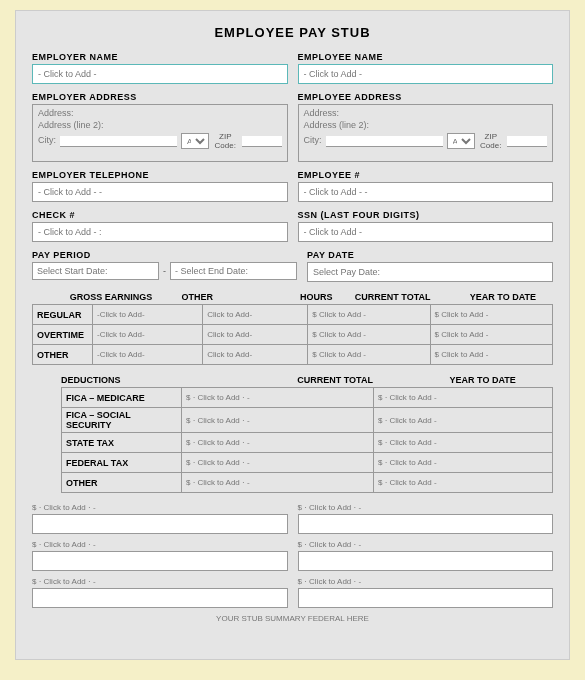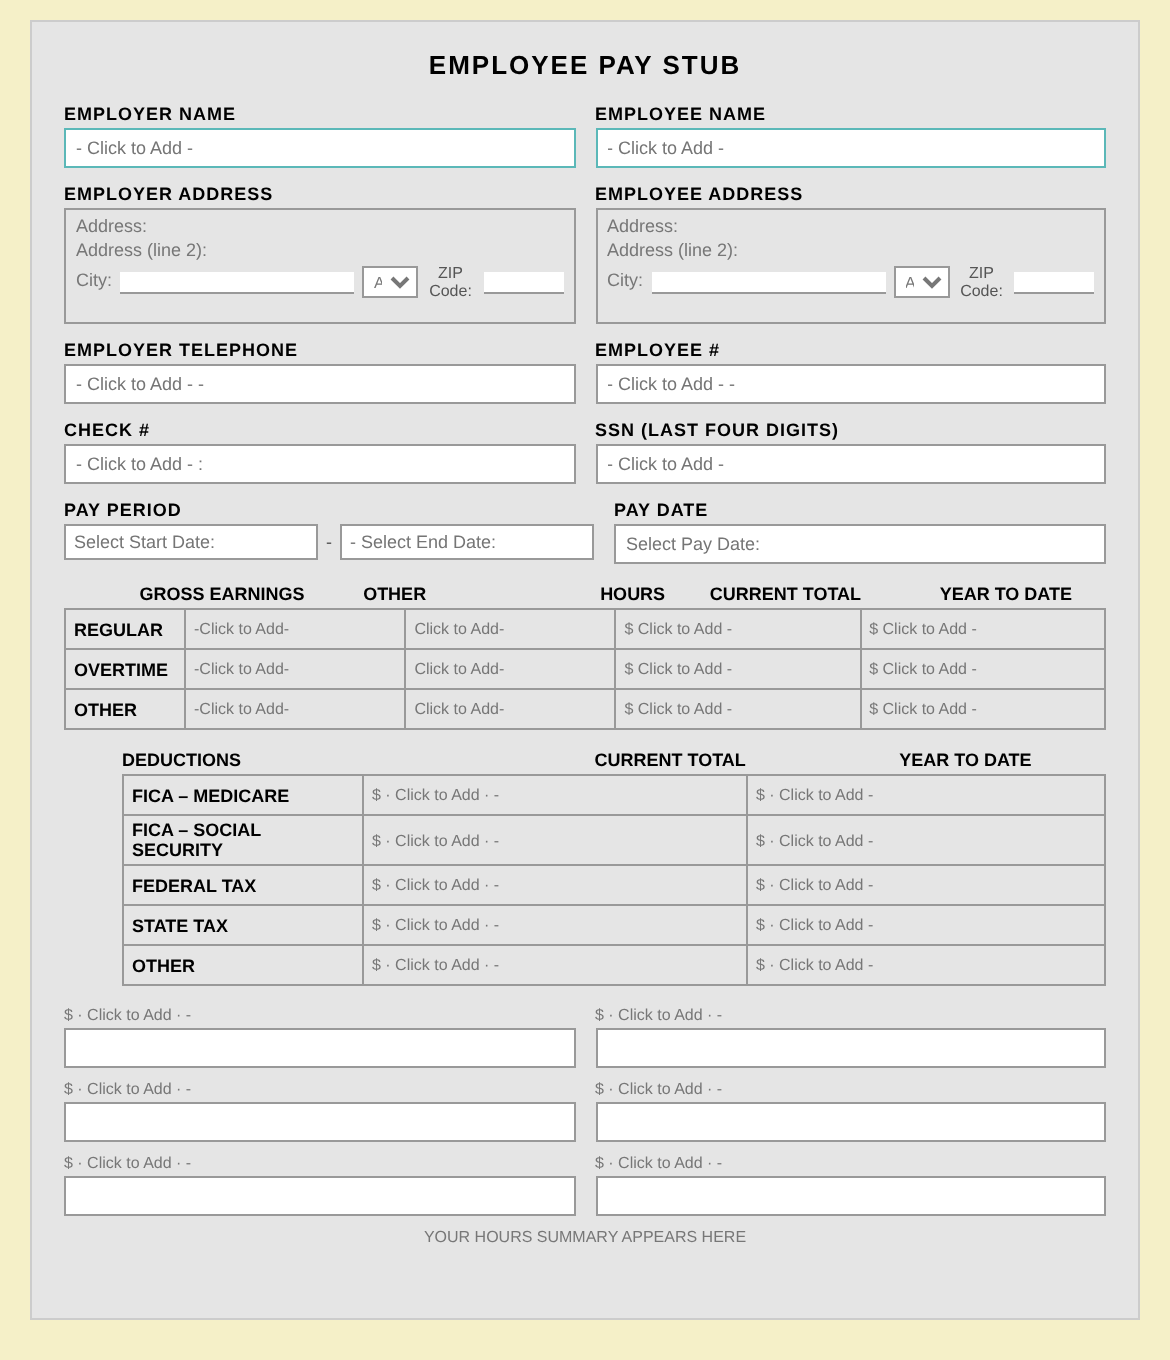--- a/index.html
+++ b/index.html
@@ -309,26 +309,26 @@
     <td class="row-label" style="width:120px;">FICA – MEDICARE</td>
     <td class="click-cell">$ · Click to Add · -</td>
     <td class="click-cell">$ · Click to Add -</td>
   </tr>
           <tr>
     <td class="row-label" style="width:120px;">FICA – SOCIAL SECURITY</td>
     <td class="click-cell">$ · Click to Add · -</td>
     <td class="click-cell">$ · Click to Add -</td>
   </tr>
           <tr>
+    <td class="row-label" style="width:120px;">STATE TAX</td>
+    <td class="click-cell">$ · Click to Add · -</td>
+    <td class="click-cell">$ · Click to Add -</td>
+  </tr>
+          <tr>
     <td class="row-label" style="width:120px;">FEDERAL TAX</td>
-    <td class="click-cell">$ · Click to Add · -</td>
-    <td class="click-cell">$ · Click to Add -</td>
-  </tr>
-          <tr>
-    <td class="row-label" style="width:120px;">STATE TAX</td>
     <td class="click-cell">$ · Click to Add · -</td>
     <td class="click-cell">$ · Click to Add -</td>
   </tr>
           <tr>
     <td class="row-label" style="width:120px;">OTHER</td>
     <td class="click-cell">$ · Click to Add · -</td>
     <td class="click-cell">$ · Click to Add -</td>
   </tr>
         </tbody>
     </table>
@@ -360,16 +360,16 @@
     <div style="flex:1;">
       <div style="font-size:8px;color:#777;margin-bottom:2px;">$ · Click to Add · -</div>
       <div style="border:1px solid #999;height:20px;width:100%;background:#fff;"></div>
     </div>
     <div style="flex:1;">
       <div style="font-size:8px;color:#777;margin-bottom:2px;">$ · Click to Add · -</div>
       <div style="border:1px solid #999;height:20px;width:100%;background:#fff;"></div>
     </div>
   </div>
       </div>
-    <div style="font-size:8px; color:#777; margin-top:4px; text-align:center;">YOUR HOURS SUMMARY APPEARS HERE</div>
+    <div style="font-size:8px; color:#777; margin-top:4px; text-align:center;">YOUR STUB SUMMARY FEDERAL HERE</div>
   </div>
 
 </div>
 
 </body></html>

